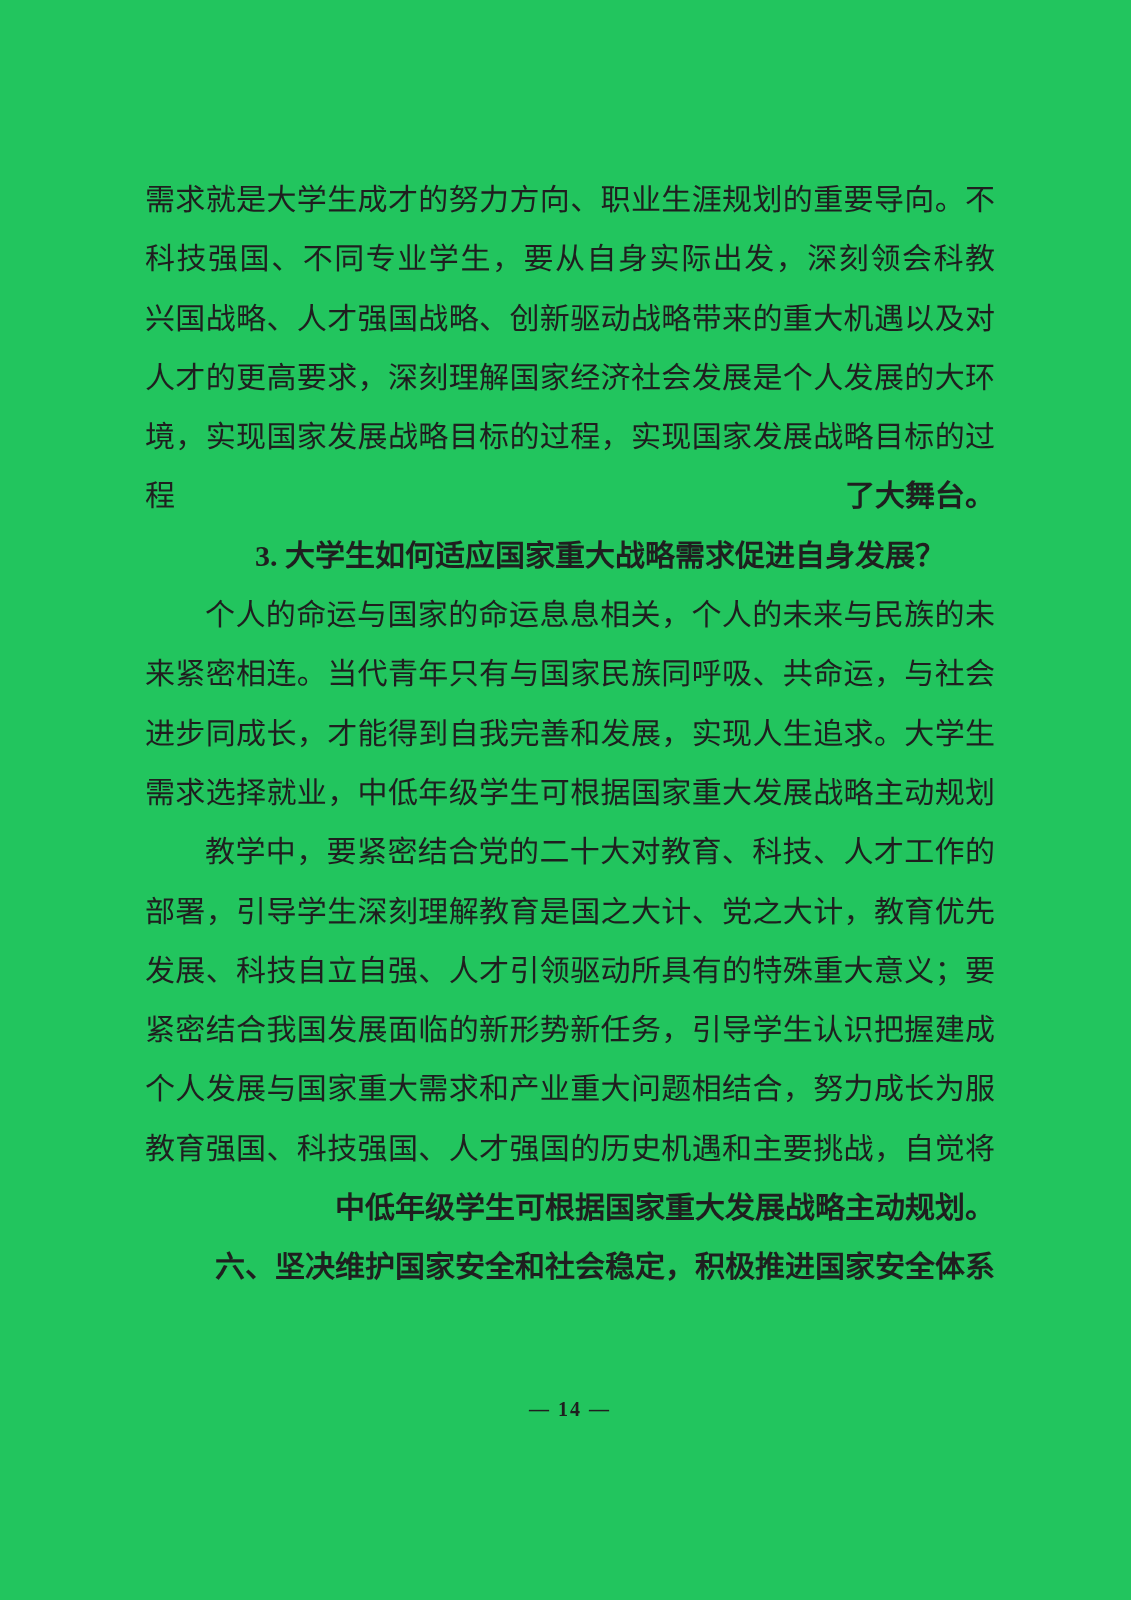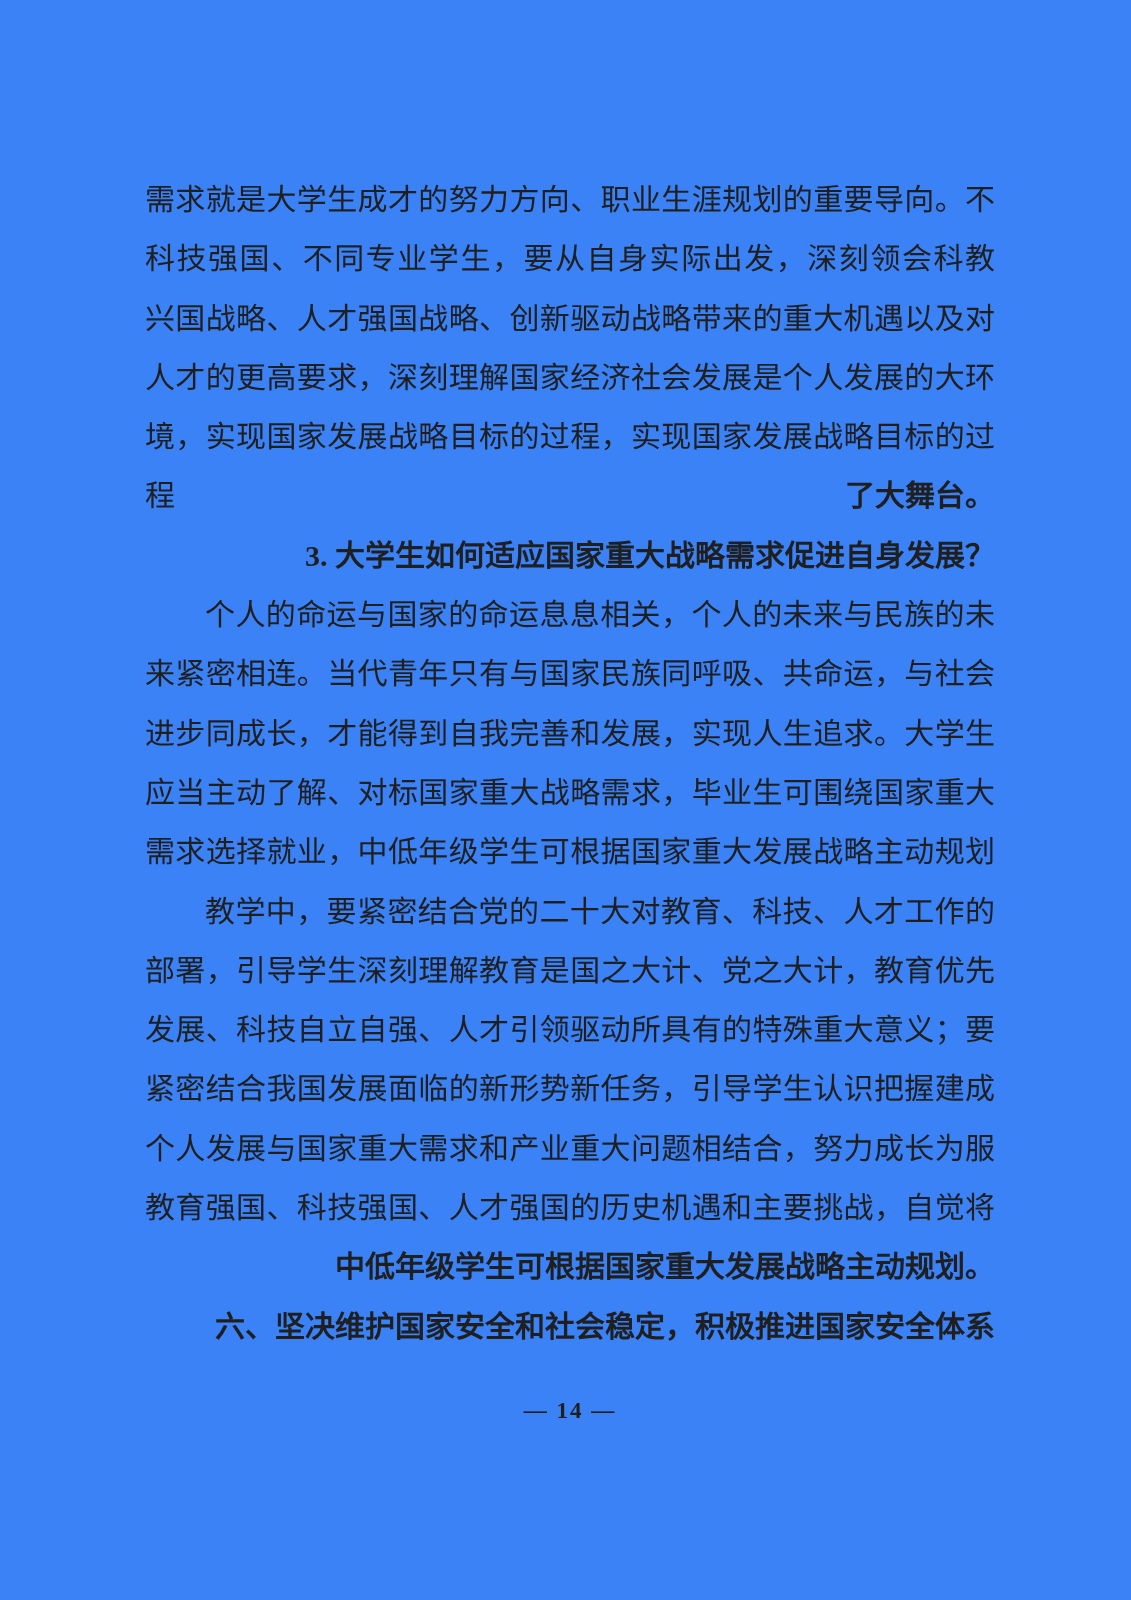--- a/index.html
+++ b/index.html
@@ -12,21 +12,21 @@
     height: 1600px;
     background: #ffffff;
     position: relative;
     overflow: hidden;
     font-family: "Liberation Serif", "DejaVu Serif", serif;
     color: #1f1f1f;
   }
   .page {
     position: absolute;
     inset: 0;
-    background: #3b82f6;
+    background: #22c55e;
   }
   .body-text {
     position: absolute;
     left: 145px;
     top: 170px;
     width: 850px;
   }
   .line {
     font-size: 30px;
     line-height: 59.3px;
@@ -43,57 +43,56 @@
   .p-last {
     text-align: right;
     font-weight: bold;
   }
   .indent {
     text-indent: 60px;
   }
   
   .heading-sub {
     font-weight: 700;
-    text-align: right;
+    text-align: center;
   }
   
   .heading-section {
     font-weight: 700;
     font-family: "Liberation Sans", "DejaVu Sans", sans-serif;
     text-align: right;
   }
   .page-footer {
     position: absolute;
     left: 145px;
     top: 1398px;
     width: 850px;
     text-align: center;
   }
   .page-number {
-    font-size: 23px;
+    font-size: 20px;
     font-weight: 700;
     letter-spacing: 2px;
   }
 </style>
 </head>
 <body>
 
 <div class="page">
   <main class="body-text">
       <div class="line p-just">需求就是大学生成才的努力方向、职业生涯规划的重要导向。不</div>
       <div class="line p-just">科技强国、不同专业学生，要从自身实际出发，深刻领会科教</div>
       <div class="line p-just">兴国战略、人才强国战略、创新驱动战略带来的重大机遇以及对</div>
       <div class="line p-just">人才的更高要求，深刻理解国家经济社会发展是个人发展的大环</div>
       <div class="line p-just">境，实现国家发展战略目标的过程，实现国家发展战略目标的过程</div>
       <div class="line p-last">了大舞台。</div>
       <div class="line heading-sub indent">3. 大学生如何适应国家重大战略需求促进自身发展？</div>
       <div class="line p-just indent">个人的命运与国家的命运息息相关，个人的未来与民族的未</div>
       <div class="line p-just">来紧密相连。当代青年只有与国家民族同呼吸、共命运，与社会</div>
       <div class="line p-just">进步同成长，才能得到自我完善和发展，实现人生追求。大学生</div>
-      <div class="line p-just">应当主动了解、对标国家重大战略需求，毕业生可围绕国家重大</div>
       <div class="line p-just">需求选择就业，中低年级学生可根据国家重大发展战略主动规划</div>
       <div class="line p-just indent">教学中，要紧密结合党的二十大对教育、科技、人才工作的</div>
       <div class="line p-just">部署，引导学生深刻理解教育是国之大计、党之大计，教育优先</div>
       <div class="line p-just">发展、科技自立自强、人才引领驱动所具有的特殊重大意义；要</div>
       <div class="line p-just">紧密结合我国发展面临的新形势新任务，引导学生认识把握建成</div>
       <div class="line p-just">个人发展与国家重大需求和产业重大问题相结合，努力成长为服</div>
       <div class="line p-just">教育强国、科技强国、人才强国的历史机遇和主要挑战，自觉将</div>
       <div class="line p-last">中低年级学生可根据国家重大发展战略主动规划。</div>
       <div class="line heading-section indent">六、坚决维护国家安全和社会稳定，积极推进国家安全体系</div>
     </main>

